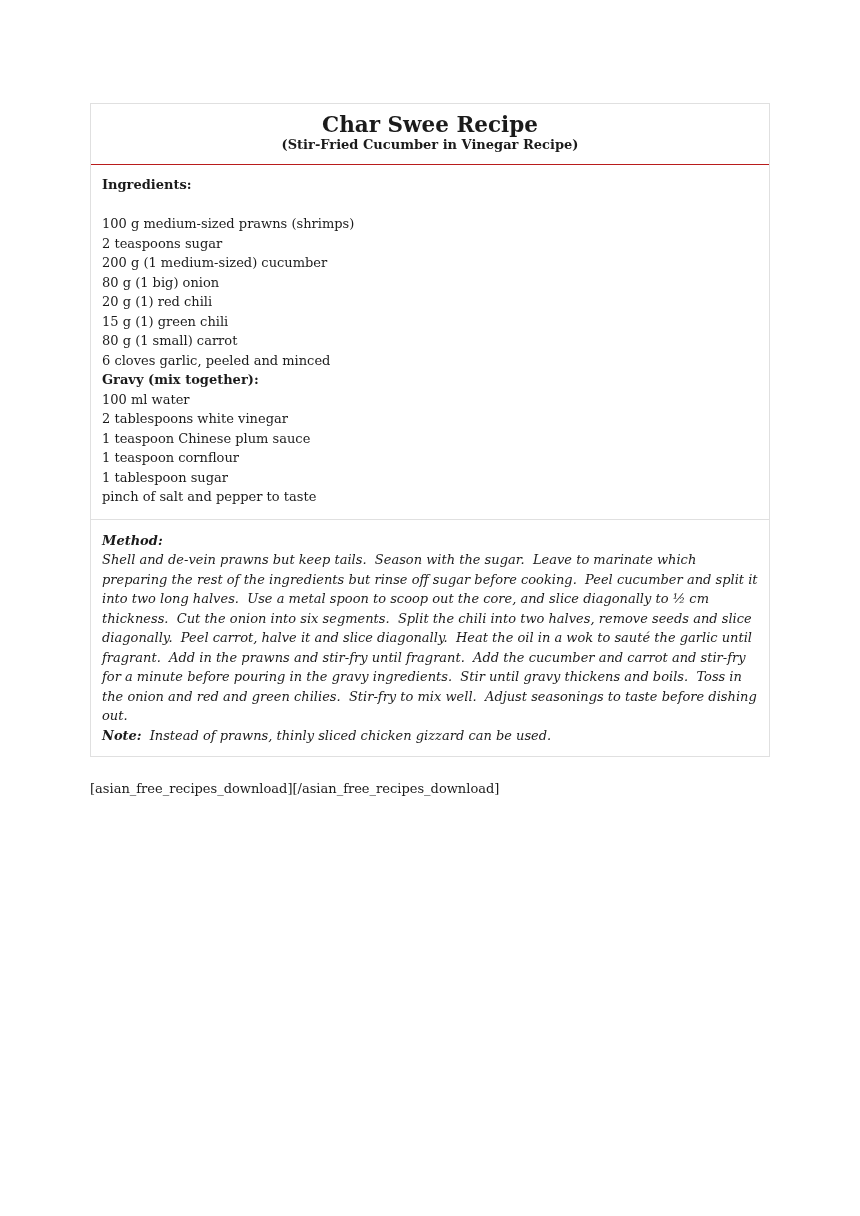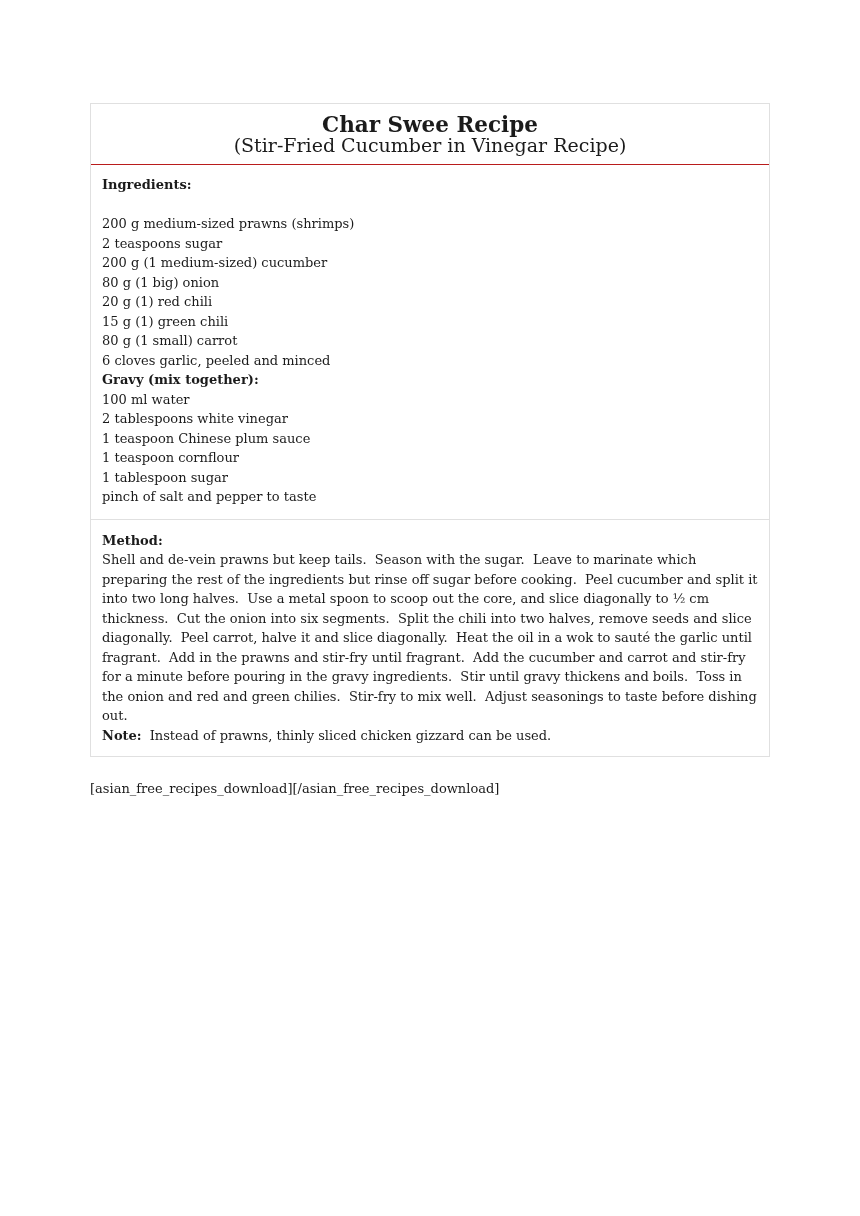--- a/index.html
+++ b/index.html
@@ -25,33 +25,34 @@
     padding: 9px 11px 11px 11px;
     text-align: center;
   }
   .recipe-title {
     font-size: 21.5px;
     line-height: 24px;
     font-weight: bold;
     margin: 0;
   }
   .recipe-subtitle {
-    font-size: 19px;
+    font-size: 13px;
     line-height: 16px;
-    font-weight: normal;
+    font-weight: bold;
   }
   .ingredients-section {
     border-top: 1px solid #b91c1c;
     padding: 10px 11px 12px 11px;
     font-size: 13px;
   }
   .method-section {
     border-top: 1px solid #e0e0e0;
     padding: 11px 11px 11px 11px;
     font-size: 13px;
+    font-style: italic;
   }
   .line {
     line-height: 19.5px;
   }
   .bold-line {
     line-height: 19.5px;
     font-weight: bold;
   }
   .blank-line {
     height: 19.5px;
@@ -82,21 +83,21 @@
 
     <div class="title-section">
       <h1 class="recipe-title">Char Swee Recipe</h1>
       <div class="recipe-subtitle">(Stir-Fried Cucumber in Vinegar Recipe)</div>
     </div>
 
     <div class="ingredients-section">
       <div class="bold-line">Ingredients:</div>
       <div class="blank-line"></div>
       <div>
-          <div class="line">200 g medium-sized prawns (shrimps)</div>
+          <div class="line">100 g medium-sized prawns (shrimps)</div>
           <div class="line">2 teaspoons sugar</div>
           <div class="line">200 g (1 medium-sized) cucumber</div>
           <div class="line">80 g (1 big) onion</div>
           <div class="line">20 g (1) red chili</div>
           <div class="line">15 g (1) green chili</div>
           <div class="line">80 g (1 small) carrot</div>
           <div class="line">6 cloves garlic, peeled and minced</div>
         </div>
       <div class="bold-line">Gravy (mix together):</div>
       <div>

